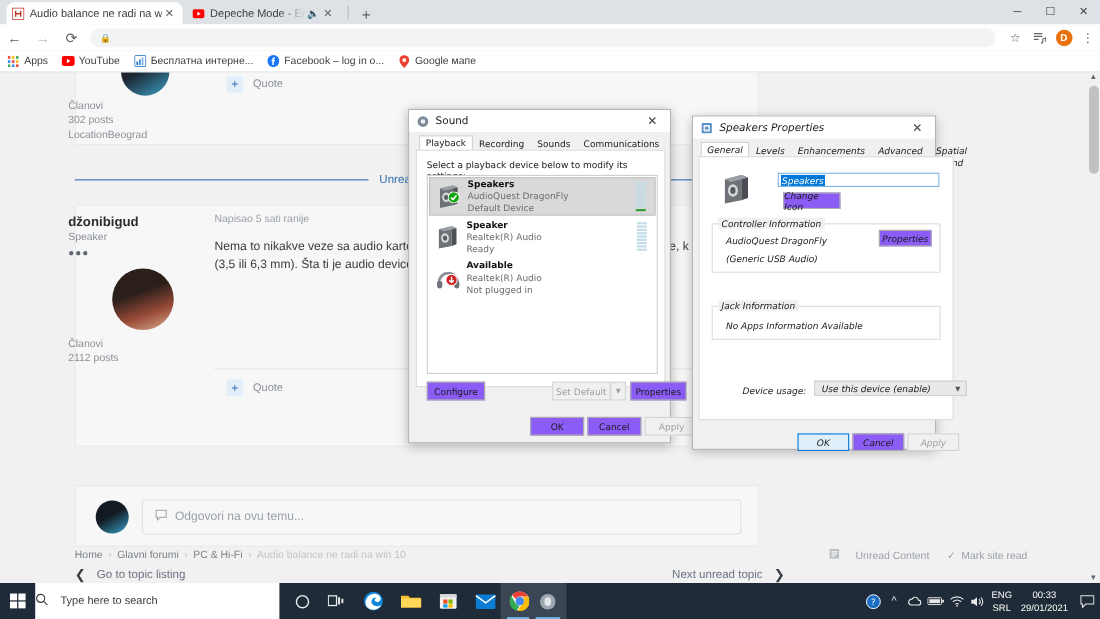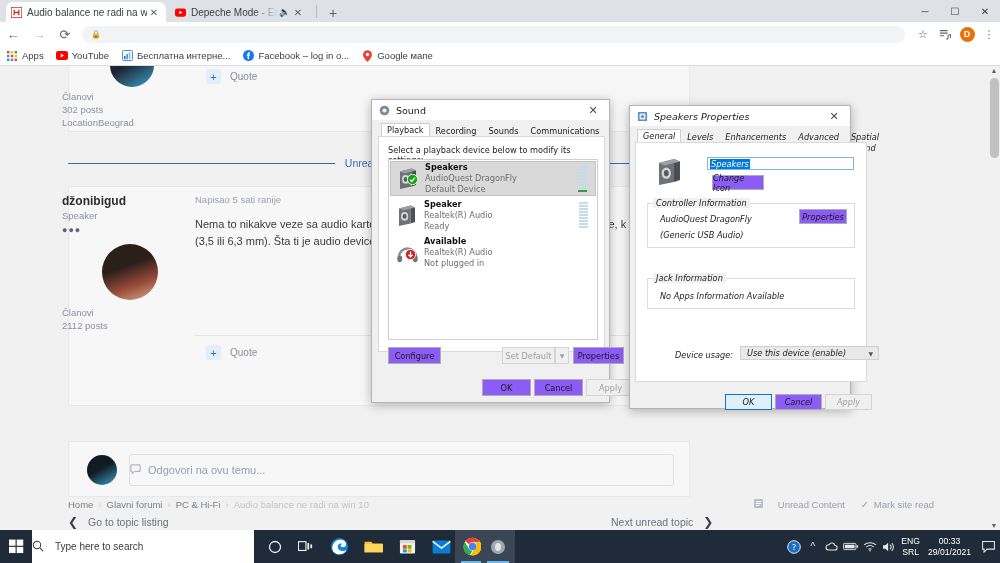--- a/index.html
+++ b/index.html
@@ -67,21 +67,21 @@
              display:flex; align-items:center; justify-content:center; border-radius:2px; margin-right:9px; }
   .quote-lbl { font-size:10px; color:#8a8f98; }
   .hairline { position:absolute; height:1px; background:#e4e4e4; }
 
   .unread-sep { position:absolute; display:flex; align-items:center; width:100%; }
   .usline { flex:1 1 auto; height:1px; background:#2f6fb3; }
   .uslabel { font-size:10.5px; color:#2f6fb3; padding:0 10px; white-space:nowrap; }
 
   .replybox { position:absolute; background:#f7f7f7; border:1px solid #e8e8e8; }
   .replyfield { position:absolute; border:1px solid #e0e0e0; background:#f7f7f7; border-radius:3px;
-                display:flex; align-items:center; font-size:11px; color:#9aa0a8; }
+                display:flex; align-items:center; padding-left:11px; font-size:11px; color:#9aa0a8; }
 
   .navlink { position:absolute; font-size:10.5px; color:#6b7280; display:flex; align-items:center; cursor:pointer; }
   .crumbs { position:absolute; font-size:9.5px; color:#9aa0a8; display:flex; align-items:center; gap:5px; }
   .crumbs .sep { color:#c4c8cd; }
   .crumbs a { color:#7b8288; text-decoration:none; }
   .crumbs .cur { color:#c0c4c9; }
   .footright { position:absolute; font-size:9.5px; color:#9aa0a8; display:flex; align-items:center; gap:16px; }
 
   
   .w32 { position:absolute; background:#f0f0f0; border:1px solid #b4b4b4;

